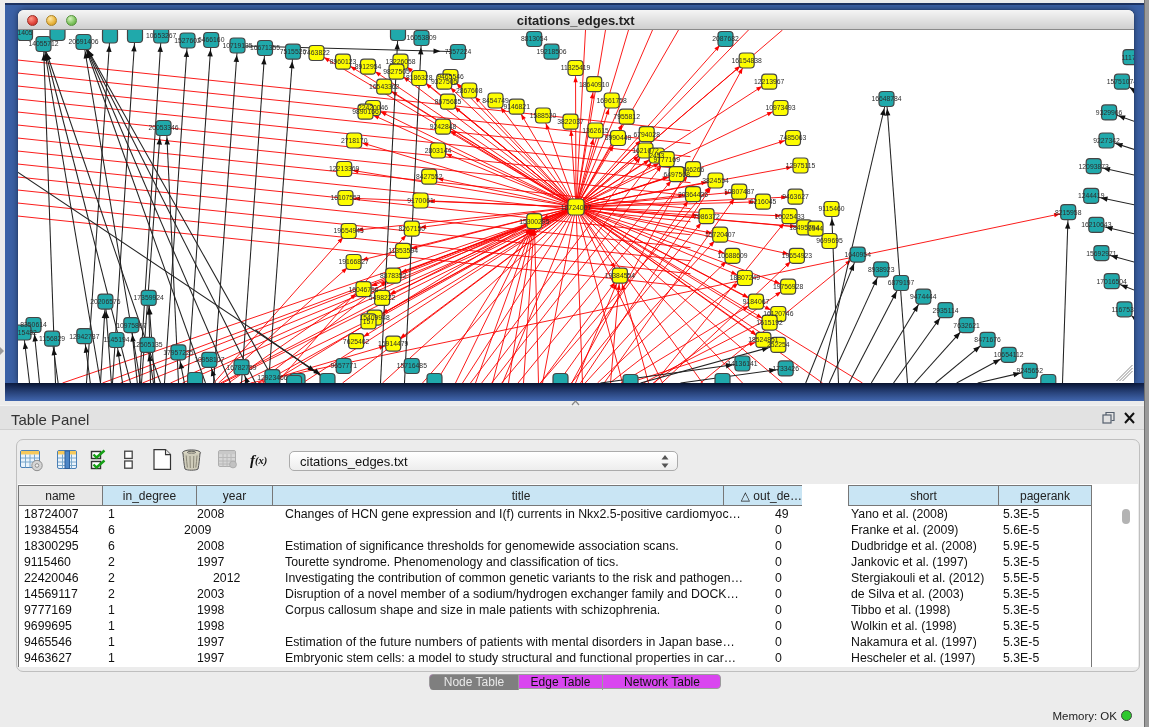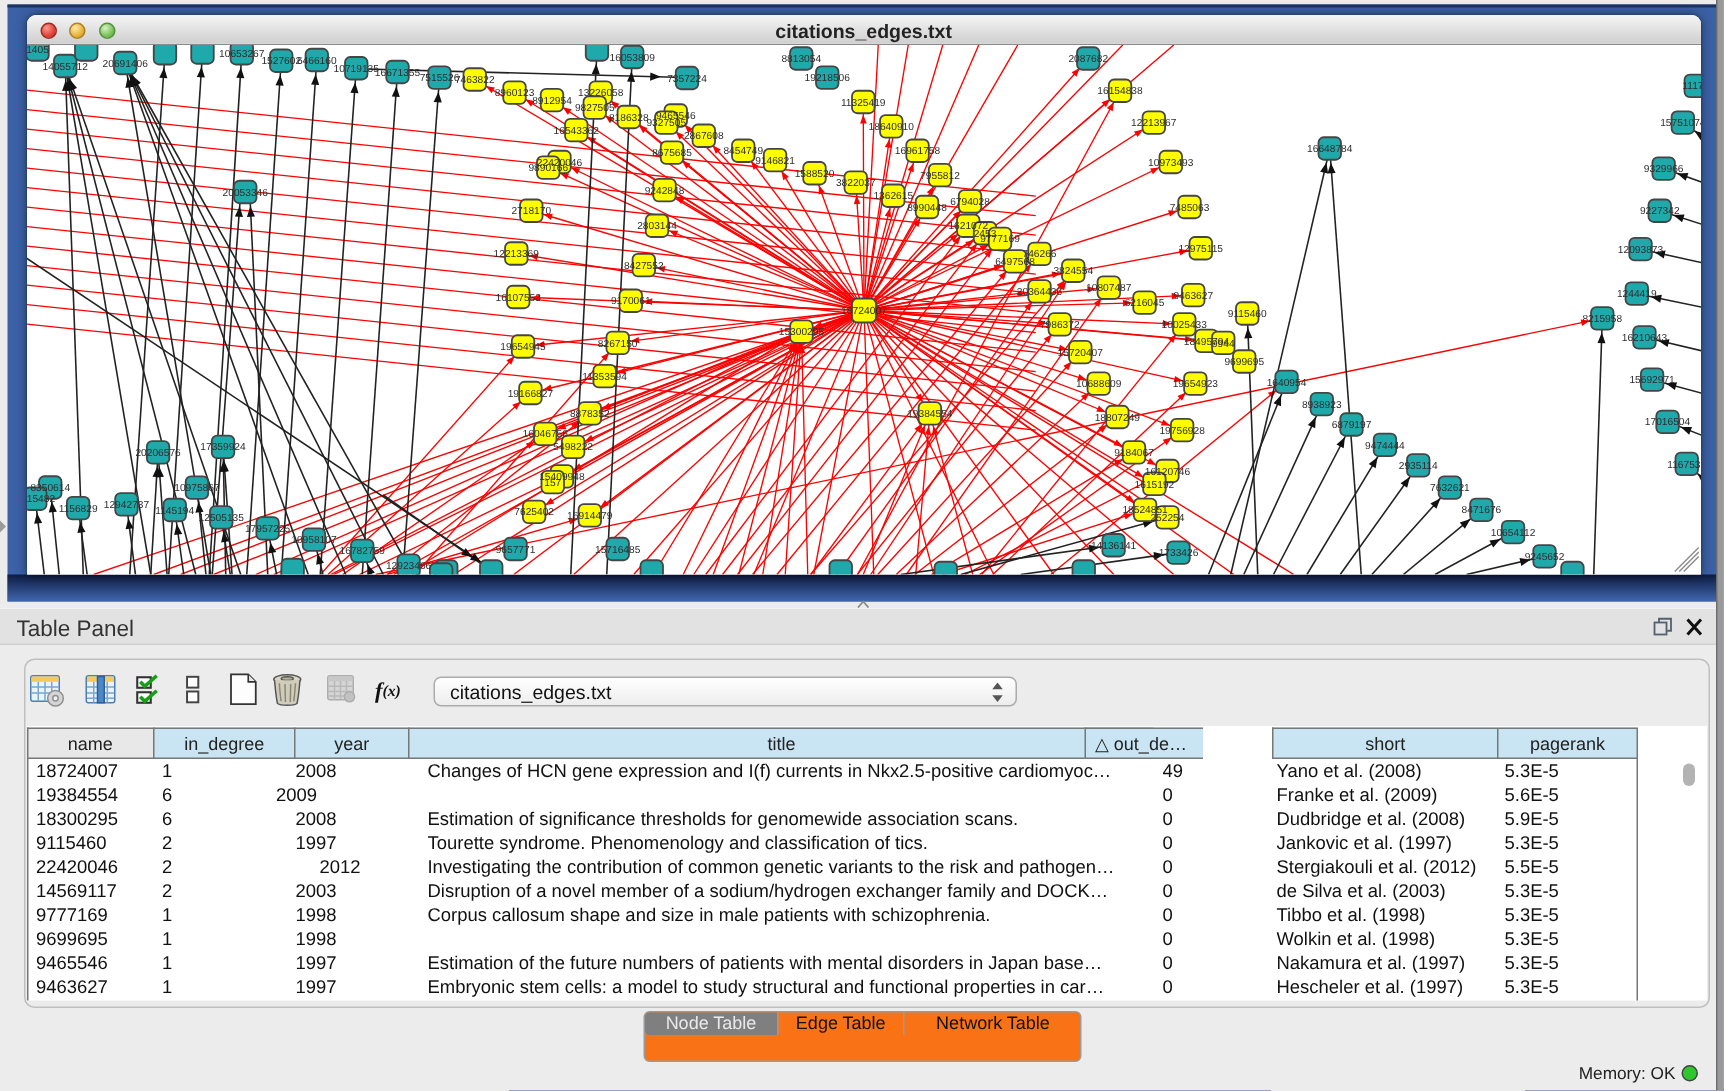--- a/index.html
+++ b/index.html
@@ -9,21 +9,21 @@
 #tbar .t{position:absolute;width:100%;text-align:center;top:3px;font-size:13px;font-weight:bold;color:#222}
 .tl{position:absolute;top:4.5px;width:11px;height:11px;border-radius:50%}
 #rail{position:absolute;right:0;top:0;width:5px;height:727px;background:#9a9a9a;border-left:1px solid #6e6e6e}
 #panelhdr{position:absolute;left:0;top:405px;width:1144px;height:25px;background:#e2e2e2;border-top:1px solid #f2f2f2;border-bottom:1px solid #d0d0d0}
 #panelhdr span{position:absolute;left:11px;top:5px;font-size:15px;color:#333}
 #pbox{position:absolute;left:15.5px;top:439px;width:1124px;height:233px;background:#ececec;border:1px solid #bfbfbf;border-radius:7px}
 #white{position:absolute;left:17.5px;top:484px;width:1120px;height:183px;background:#fff}
 .hd{position:absolute;top:485px;height:21px;background:#c9e5f4;border:1px solid #777;border-right:none;font-size:12px;color:#222;text-align:center;line-height:20px}
 .tr{position:absolute;left:0;width:1149px;height:16px;font-size:12.3px;line-height:16px;color:#111}
 .td{position:absolute;top:0;white-space:nowrap;overflow:hidden}
-#tabs{position:absolute;left:429px;top:674px;width:292px;height:34px;border:1px solid #9b9b9b;border-radius:4px;background:#f97316;font-size:12px}
+#tabs{position:absolute;left:429px;top:674px;width:292px;height:15px;border:1px solid #9b9b9b;border-radius:4px;background:#d946ef;font-size:12px}
 .tab{position:absolute;top:0;height:15px;line-height:15px;text-align:center;color:#111}
 #mem{position:absolute;right:32px;top:710px;font-size:11.5px;color:#222}
 #memdot{position:absolute;right:17px;top:710px;width:11px;height:11px;border-radius:50%;background:#2ec82e;border:1px solid #444}
 #scroll{position:absolute;left:1121.5px;top:509px;width:8px;height:15px;border-radius:4px;background:#b3b3b3}
 </style></head><body>
 <div id="desk"></div>
 <div id="band"></div>
 <div id="win">
 <svg width="1116.5" height="353" viewBox="17.5 30 1116.5 353" style="position:absolute;left:0;top:20px;background:#fff">
 <g stroke="#fb0200" stroke-width="0.9" fill="none">
@@ -792,21 +792,21 @@
 <div style="position:absolute;left:289px;top:451px;width:389px;height:20px;background:linear-gradient(#fff,#ededed);border:1px solid #ababab;border-radius:5px">
 <span style="position:absolute;left:10px;top:2px;font-size:13px;color:#111">citations_edges.txt</span>
 <svg width="10" height="14" style="position:absolute;right:7px;top:3px">
       <path d="M5 0 l3.5 4.5 h-7 z M5 13 l3.5 -4.5 h-7 z" fill="#555"></path>
     </svg>
 </div>
 <div class="hd" style="left:17.5px;width:84.5px;background:#e8e8e8">name</div>
 <div class="hd" style="left:102px;width:94px">in_degree</div>
 <div class="hd" style="left:196px;width:76px">year</div>
 <div class="hd" style="left:272px;width:497px">title</div>
-<div class="hd" style="left:723px;width:79px;text-align:left;padding-left:6px">△ out_de…</div>
+<div class="hd" style="left:723px;width:79px;text-align:right;padding-left:6px">△ out_de…</div>
 <div class="hd" style="left:848px;width:150px">short</div>
 <div class="hd" style="left:998px;width:94px;border-right:1px solid #777">pagerank</div>
 <div style="position:absolute;left:17.5px;top:506px;width:1074.5px;height:161px;border-left:1px solid #777;border-right:1px solid #777"></div>
 <div class="tr" style="top:506px">
 <div class="td" style="left:24px;width:78px">18724007</div>
 <div class="td" style="left:108px;width:80px">1</div>
 <div class="td" style="left:197px;width:70px">2008</div>
 <div class="td" style="left:285px;width:482px">Changes of HCN gene expression and I(f) currents in Nkx2.5-positive cardiomyoc…</div>
 <div class="td" style="left:775px;width:70px">49</div>
 <div class="td" style="left:851px;width:146px">Yano et al. (2008)</div>

